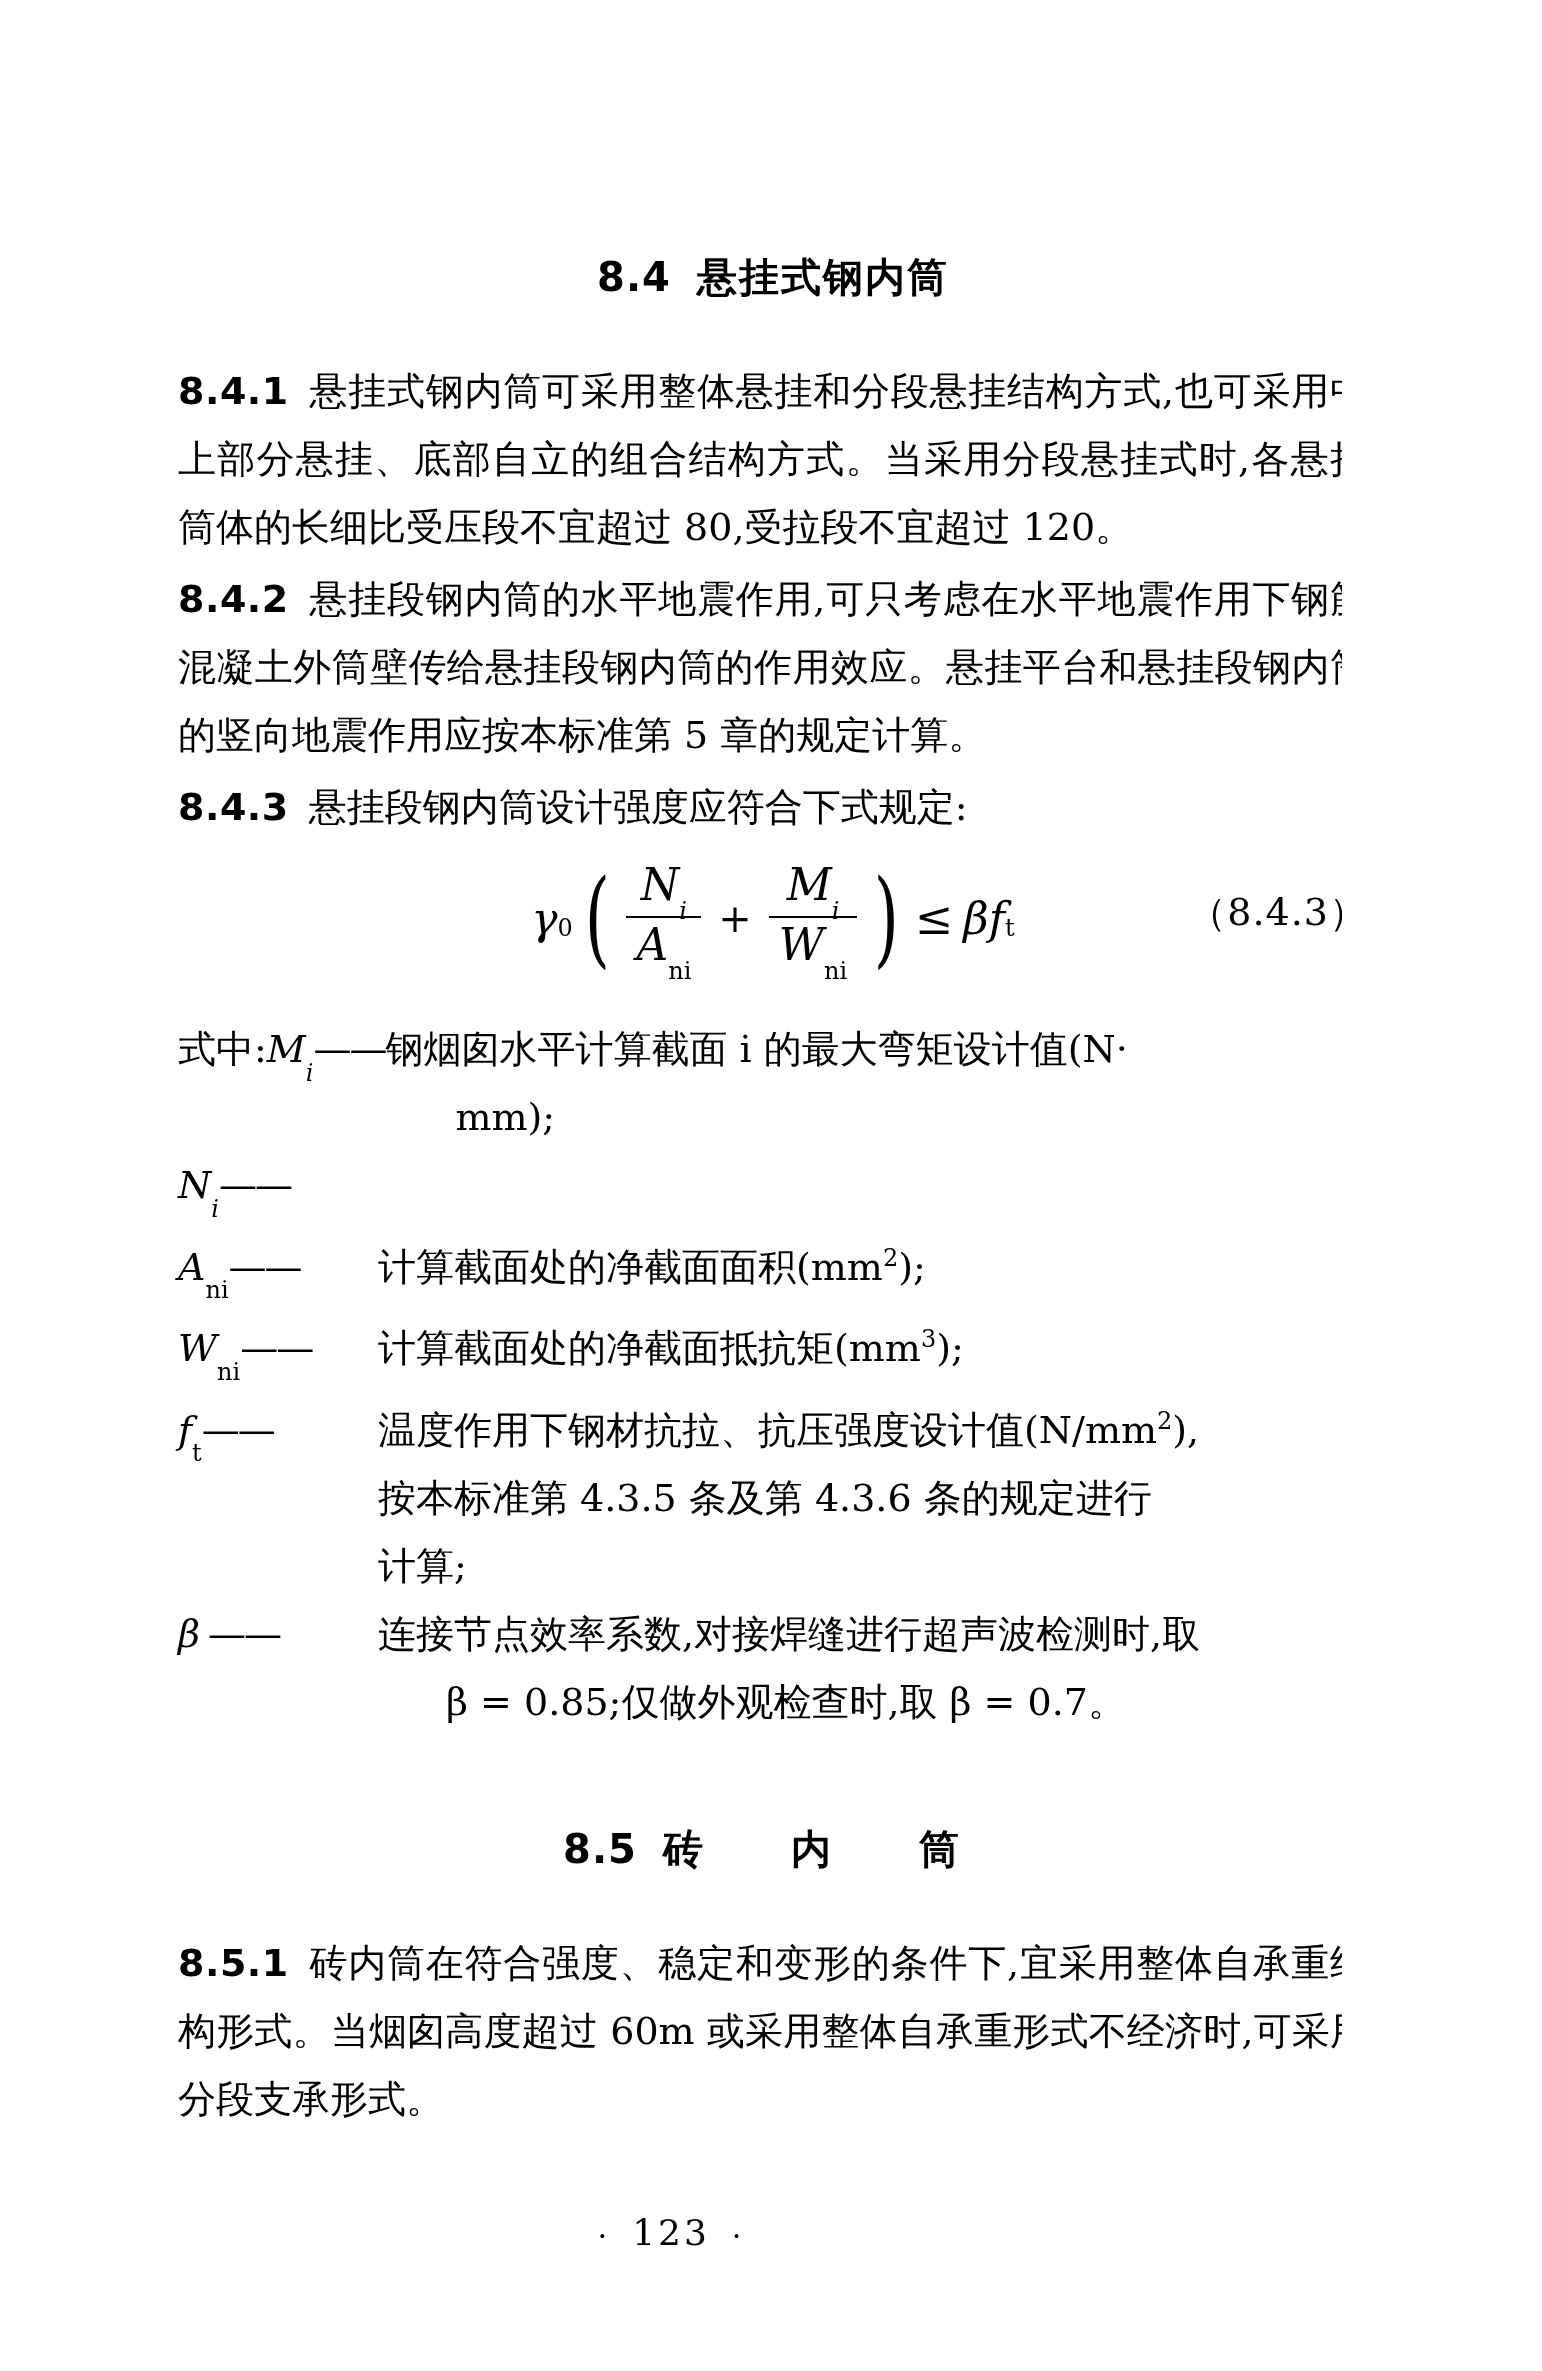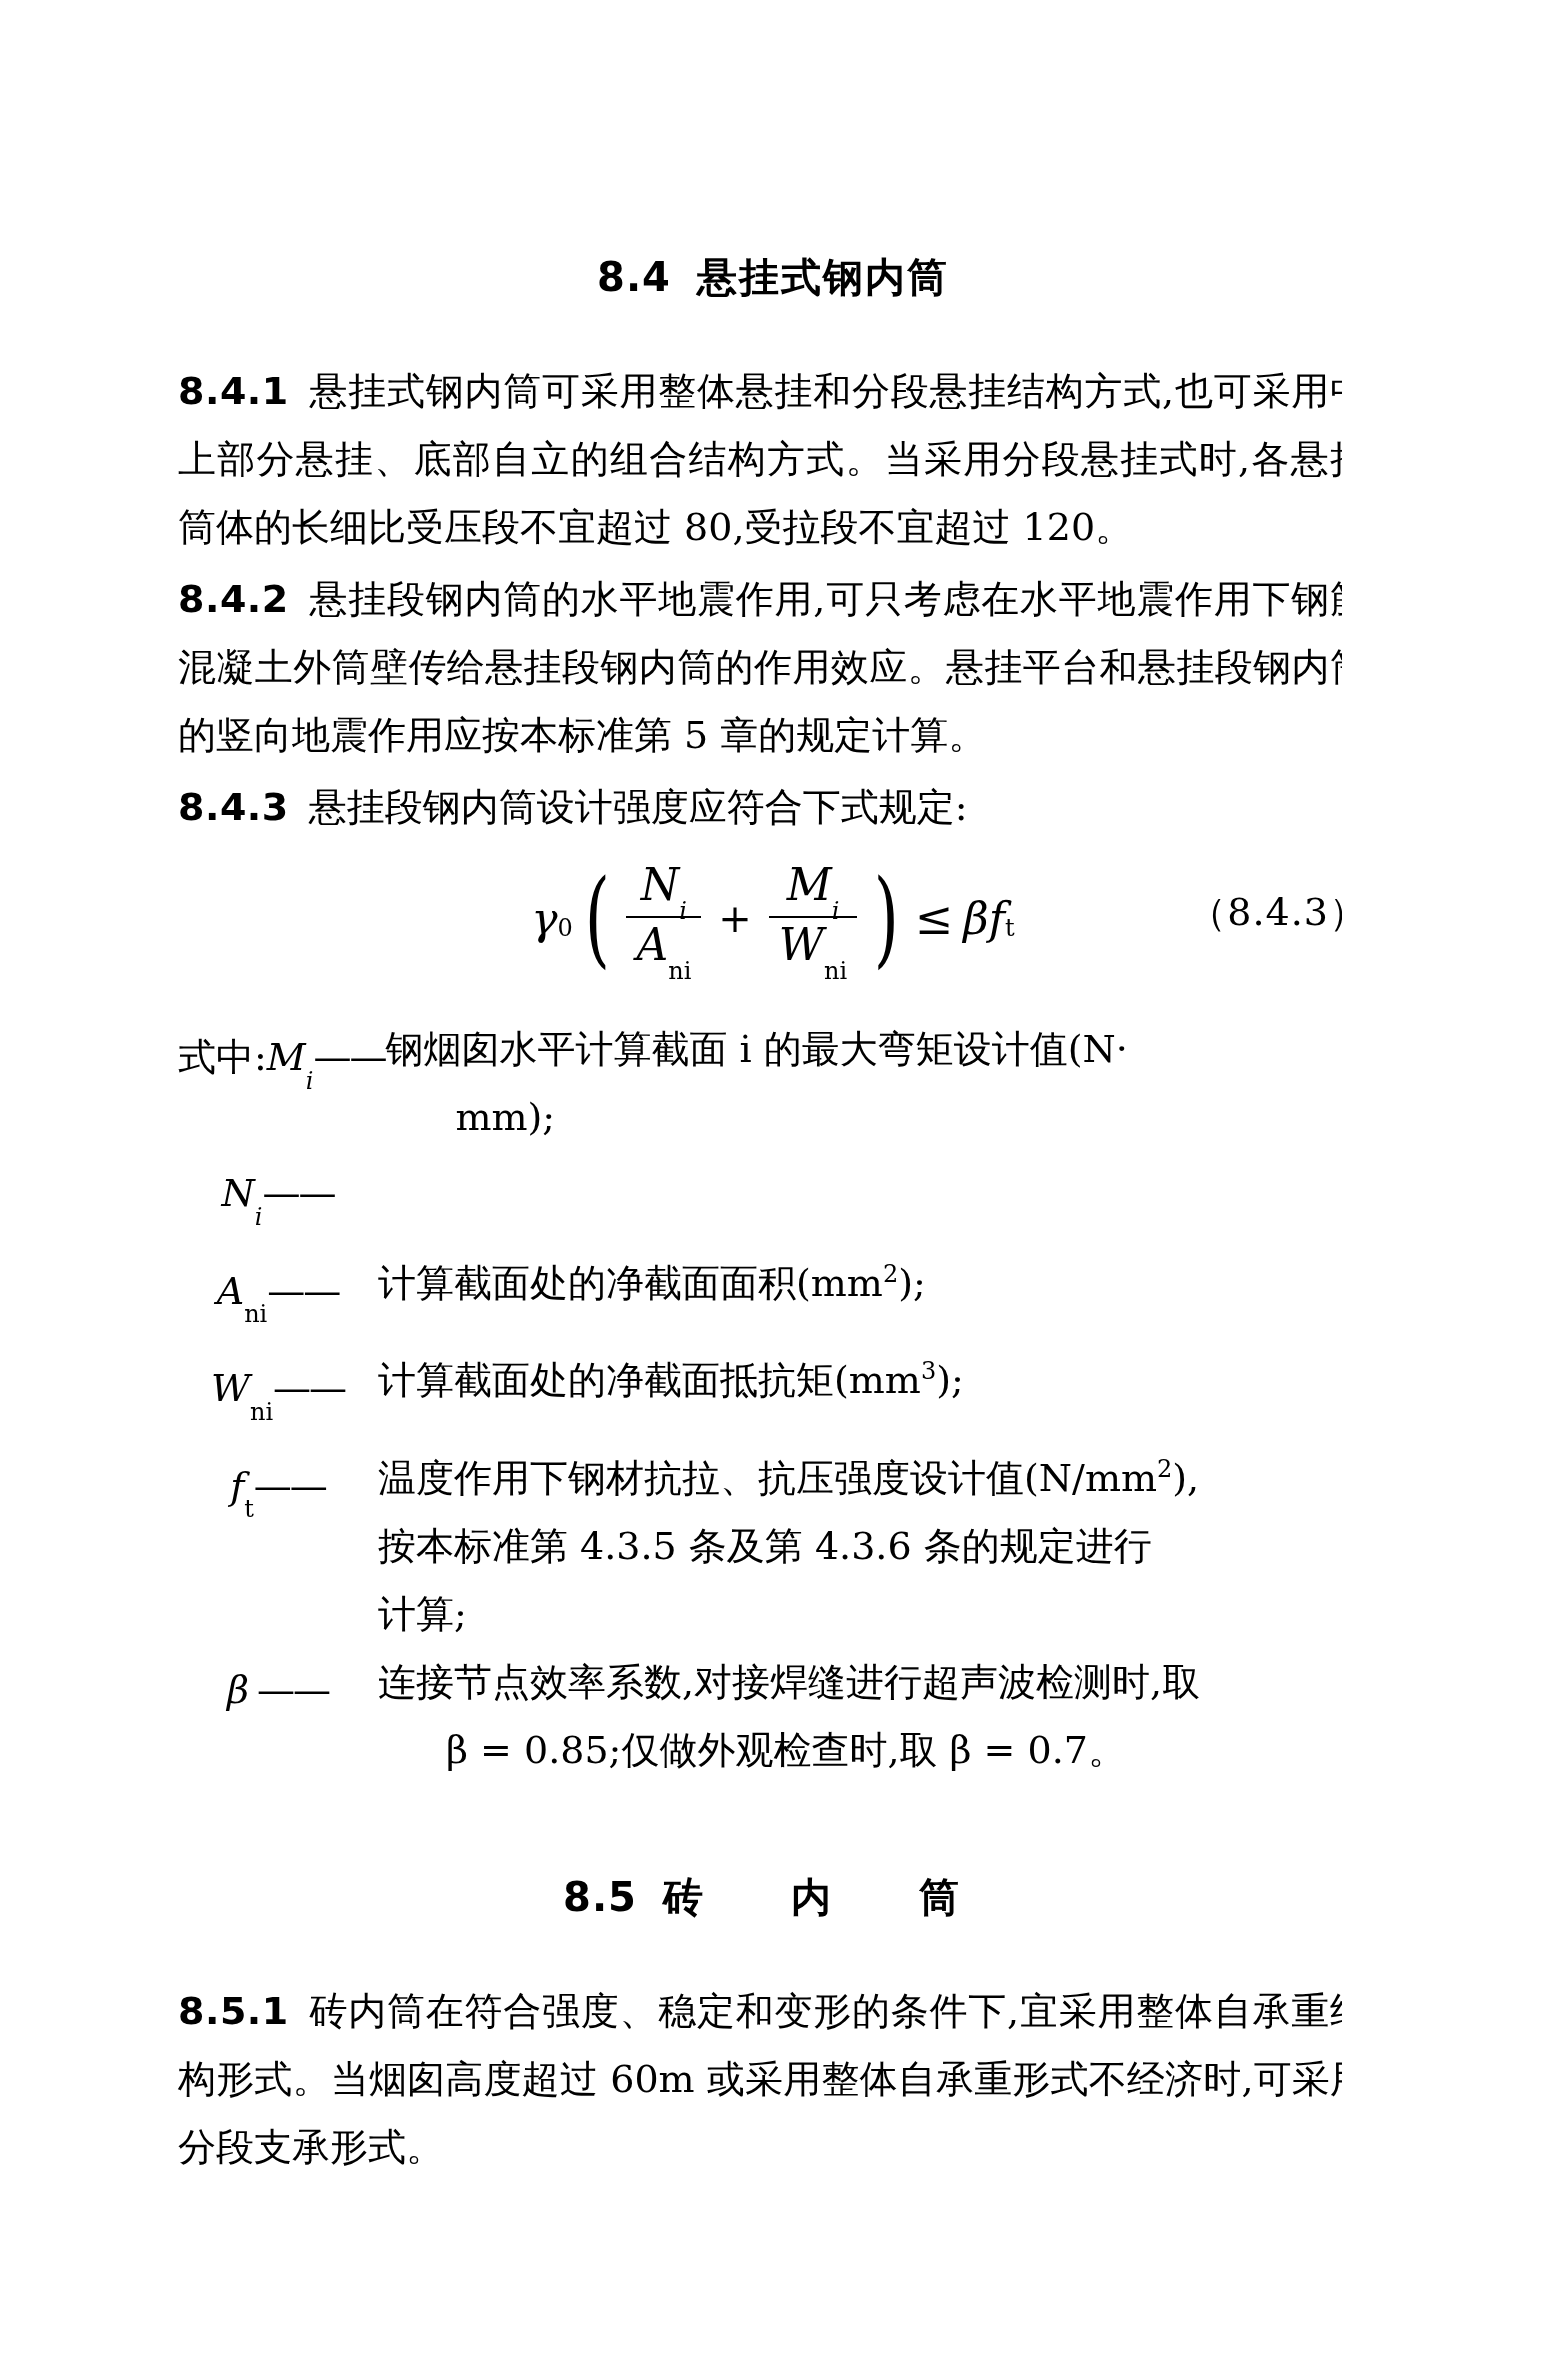--- a/index.html
+++ b/index.html
@@ -138,24 +138,24 @@
     font-size: 38px;
     line-height: 68px;
   }
   .defrow {
     display: flex;
     align-items: flex-start;
     margin-bottom: 0px;
   }
   .defrow .sym {
     flex: 0 0 auto;
-    text-align: center;
+    text-align: left;
     white-space: nowrap;
     font-size: 38px;
-    line-height: 84px;
+    line-height: 68px;
   }
   .defrow .body {
     flex: 1 1 auto;
     text-align: justify;
     text-justify: inter-character;
   }
   .dash {
     letter-spacing: -2px;
     margin: 0 0px;
   }
@@ -275,13 +275,16 @@
     <div class="section-heading wide heading-gap-top">
       <span class="num">8.5</span><span class="title">砖　内　筒</span>
     </div>
 
     <p class="clause">
       <span class="cnum">8.5.1</span><span>砖内筒在符合强度、稳定和变形的条件下,宜采用整体自承重结构形式。当烟囱高度超过 60m 或采用整体自承重形式不经济时,可采用分段支承形式。</span>
     </p>
 
   </div>
 
+  <div class="footer">
+    <span class="dot">·</span><span>123</span><span class="dot">·</span>
+  </div>
 </div>
 
 </body></html>

